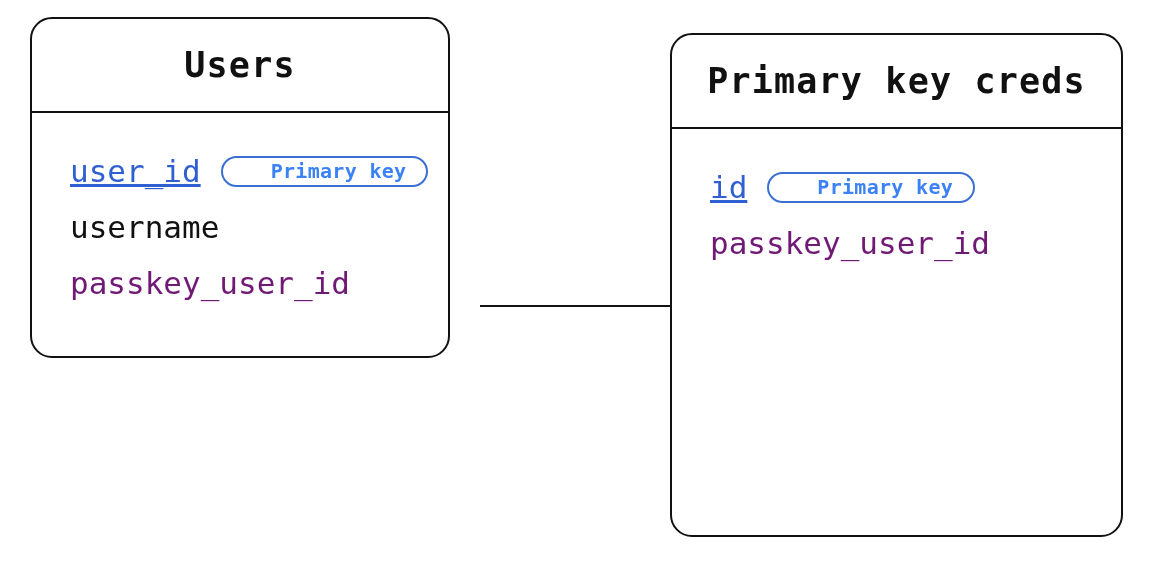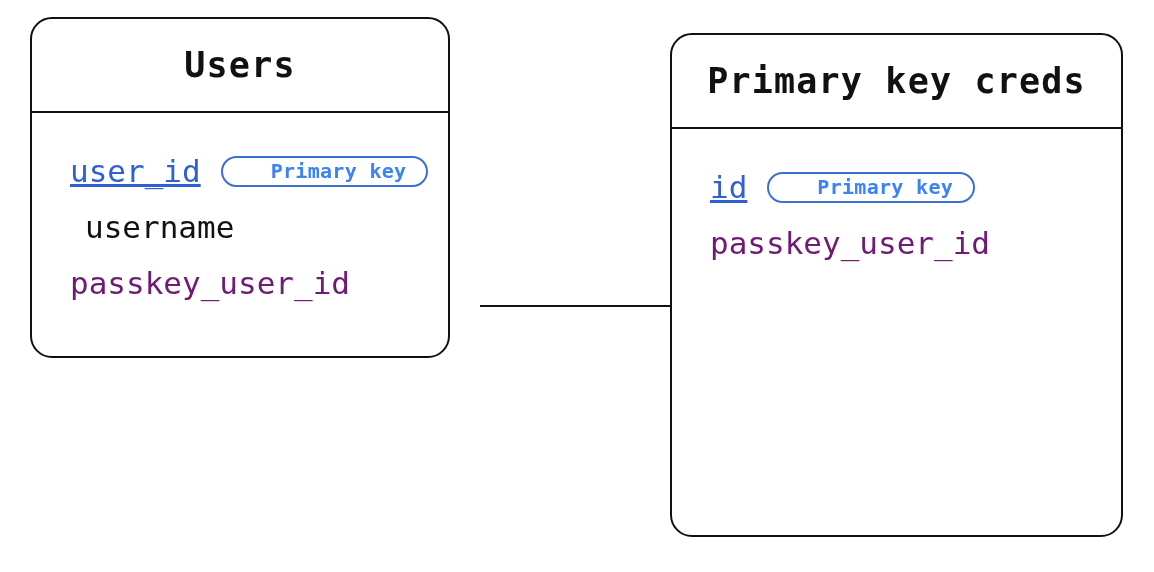--- a/index.html
+++ b/index.html
@@ -65,21 +65,21 @@
 
   .field-name {
     font-family: "DejaVu Sans Mono", "Liberation Mono", monospace;
     font-size: 31px;
     line-height: 1;
     white-space: pre;
     color: #111111;
   }
   .field-name.key    { color: #2f5fd0; text-decoration: underline; }
   .field-name.fk     { color: #701a75; }
-  .field-name.plain  { color: #111111; margin-left: 15px; }
+  .field-name.plain  { color: #111111; }
 
   .badge {
     margin-left: 20px;
     box-sizing: border-box;
     display: inline-flex;
     align-items: center;
     justify-content: center;
     height: 31px;
     padding: 0 20px;
     border: 2px solid #3b6fd4;

